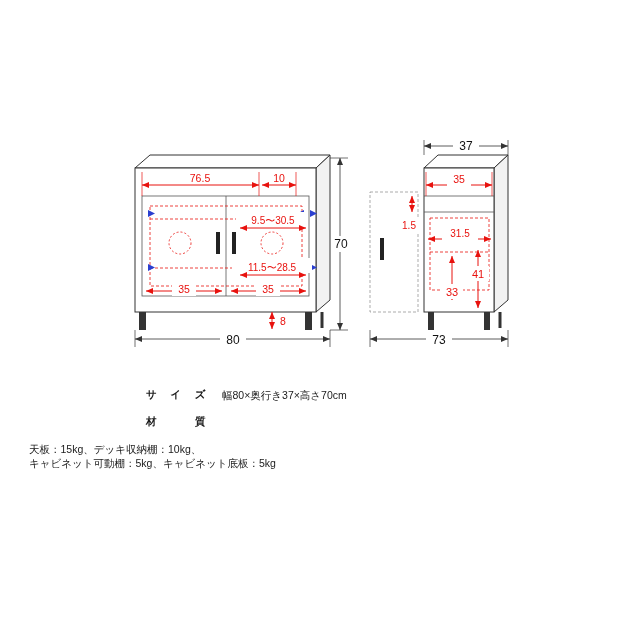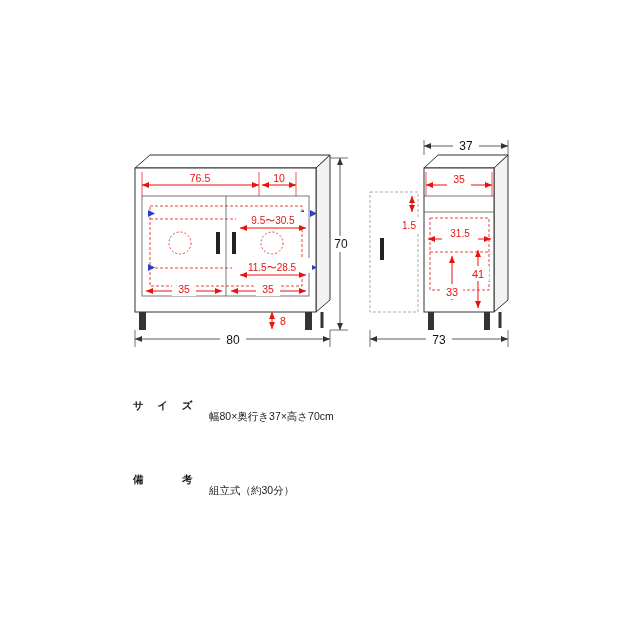--- a/index.html
+++ b/index.html
@@ -14,40 +14,40 @@
   .diagram{
     position:absolute;left:0;top:0;width:640px;height:380px;
   }
   .spec{
     position:absolute;left:0;top:388px;width:640px;
     font-size:10.5px;
     color:#1a1a1a;
   }
   .spec-row{
     display:flex;
-    align-items:center;
+    align-items:flex-end;
     margin-bottom:13px;
+    padding-left:13px;
   }
   .spec-label{
     width:60px;
     text-align:justify;
     text-align-last:justify;
     font-weight:bold;
     padding-left:133px;
     box-sizing:content-box;
     flex:0 0 auto;
     font-size:10.5px;
     letter-spacing:0.5px;
   }
   .spec-value{
     padding-left:16px;
     font-size:10.5px;
     line-height:1.35;
     flex:1 1 auto;
-    margin-top:21px;
   }
   .spec-value .l2{display:block;}
   svg{display:block;}
   text{font-family:"Liberation Sans", sans-serif;}
 </style>
 </head>
 <body>
 
 <div class="diagram">
 <svg width="640" height="380" viewBox="0 0 640 380">
@@ -248,25 +248,24 @@
 <div class="spec">
 
   <div class="spec-row">
     <div class="spec-label">サイズ</div>
     <div class="spec-value">
       <span>幅80×奥行き37×高さ70cm</span>
     </div>
   </div>
 
   <div class="spec-row">
+    <div class="spec-label">材質</div>
   </div>
 
   <div class="spec-row">
-  </div>
-
-  <div class="spec-row">
-    <div class="spec-label">備考</div>
     <div class="spec-value">
-      <span>組立式（約30分）</span>
+      <span>天板：15kg、デッキ収納棚：10kg、</span>
+      <span class="l2">キャビネット可動棚：5kg、キャビネット底板：5kg</span>
     </div>
   </div>
 
+
 </div>
 
 </body></html>

